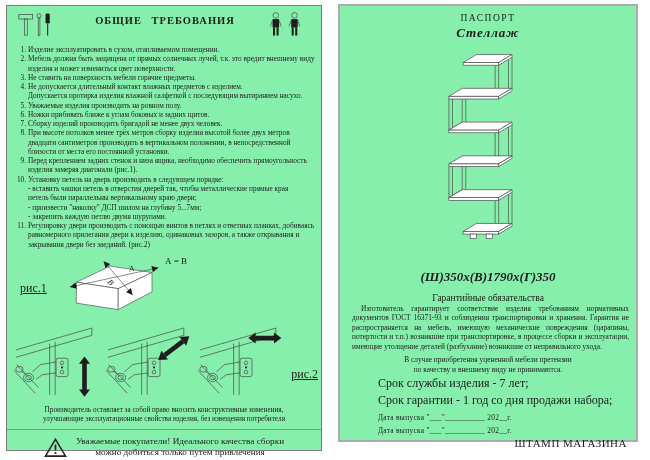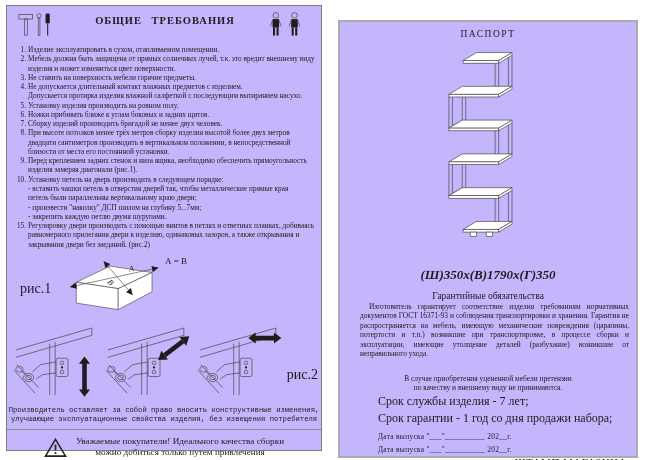--- a/index.html
+++ b/index.html
@@ -1,49 +1,49 @@
 <!DOCTYPE html>
 <html><head>
 <meta charset="utf-8">
 <style>
   html,body{margin:0;padding:0;background:#ffffff;}
   body{width:650px;height:460px;overflow:hidden;font-family:"Liberation Serif",serif;color:#1c1c1c;}
   .page{position:relative;width:650px;height:460px;background:#fff;}
-  .panel{position:absolute;box-sizing:border-box;background:#c4b5fd;}
+  .panel{position:absolute;box-sizing:border-box;background:#86efac;}
   .left-panel{left:6px;top:5px;width:316px;height:446px;border:1px solid #7d7d7d;}
-  .right-panel{left:338px;top:20px;width:300px;height:438px;border:2px solid #ababab;}
+  .right-panel{left:338px;top:4px;width:300px;height:438px;border:2px solid #ababab;}
 
   
   .lp-header{display:flex;align-items:flex-start;justify-content:space-between;padding:5px 14px 1px 10px;height:30px;}
   .main-title{flex:1;text-align:center;font-weight:700;font-size:10.5px;letter-spacing:1px;word-spacing:6px;padding-top:4px;}
   .req-list{padding:3px 4px 0 5px;font-size:7.3px;line-height:1.27;}
   .li{display:flex;}
   .num{flex:0 0 14px;text-align:right;padding-right:2px;}
   .txt{flex:1;white-space:pre-wrap;}
   .fig1-row{position:relative;height:70px;}
-  .fig-label{font-size:14px;}
+  .fig-label{font-size:12px;text-decoration:underline;}
   .fig1-label{position:absolute;left:13px;top:32px;}
   .fig1-svg{position:absolute;left:42px;top:1px;}
   .fig1-formula{position:absolute;left:158px;top:7px;font-size:9px;}
   .fig2-row{position:relative;display:flex;gap:4px;padding:2px 24px 0 6px;height:84px;}
   .fig2-label{position:absolute;right:3px;top:48px;}
-  .manufacturer-note{text-align:center;font-size:7.2px;line-height:1.3;white-space:pre-line;margin-top:1px;font-family:Liberation Mono, monospace;}
+  .manufacturer-note{text-align:center;font-size:7.2px;line-height:1.3;white-space:pre-line;margin-top:1px;}
   .hr{border-top:1px solid #8f8f8f;margin-top:4px;}
   .warning-row{display:flex;align-items:flex-start;justify-content:center;gap:9px;padding:6px 10px 0 10px;}
   .warning-text{text-align:center;font-size:9.2px;line-height:1.22;white-space:pre-line;}
   .warn-ico{margin-top:1px;}
 
   
   .doc-title{text-align:center;font-size:9.5px;letter-spacing:1.5px;margin-top:7px;}
   .product-name{text-align:center;font-size:13px;font-weight:700;font-style:italic;letter-spacing:1px;margin-top:2px;}
   .shelf-wrap{display:flex;justify-content:center;margin-top:2px;height:224px;}
   .dimensions{text-align:center;font-size:13px;font-weight:700;font-style:italic;margin-top:2px;}
   .warranty-title{text-align:center;font-size:9.5px;margin-top:8px;}
-  .warranty-text{font-size:7.4px;line-height:1.28;text-align:justify;padding:1px 7px 0 20px;text-indent:9px;}
-  .discount-note{text-align:center;font-size:7.4px;line-height:1.3;white-space:pre-line;margin-top:15px;}
+  .warranty-text{font-size:7.4px;line-height:1.28;text-align:justify;padding:1px 7px 0 12px;text-indent:9px;}
+  .discount-note{text-align:center;font-size:7.4px;line-height:1.3;white-space:pre-line;margin-top:4px;}
   .term-line{font-size:12px;padding-left:38px;line-height:1.45;}
   .date-line{font-size:7.4px;padding-left:38px;margin-top:4px;letter-spacing:0.3px;}
   .stamp{text-align:right;font-size:11px;letter-spacing:0.5px;padding-right:9px;margin-top:2px;}
 
   svg{display:block;}
   .ln{stroke:#4d4d4d;stroke-width:0.8;fill:none;}
   .fc{stroke:#4d4d4d;stroke-width:0.8;fill:#fff;}
   .blk{fill:#1d1d1d;stroke:none;}
 </style>
 </head>
@@ -93,21 +93,21 @@
           <span class="num">3.</span>
           <span class="txt">Не ставить на поверхность мебели горячие предметы.</span>
         </div>
       <div class="li">
           <span class="num">4.</span>
           <span class="txt">Не допускается длительный контакт влажных предметов с изделием.
 Допускается протирка изделия влажной салфеткой с последующим вытиранием насухо.</span>
         </div>
       <div class="li">
           <span class="num">5.</span>
-          <span class="txt">Установку изделия производить на ровном полу.</span>
+          <span class="txt">Уважаемые изделия производить на ровном полу.</span>
         </div>
       <div class="li">
           <span class="num">6.</span>
           <span class="txt">Ножки прибивать ближе к углам боковых и задних щитов.</span>
         </div>
       <div class="li">
           <span class="num">7.</span>
           <span class="txt">Сборку изделий производить бригадой не менее двух человек.</span>
         </div>
       <div class="li">
@@ -120,21 +120,21 @@
         </div>
       <div class="li">
           <span class="num">10.</span>
           <span class="txt">Установку петель на дверь производить в следующем порядке:
 - вставить чашки петель в отверстия дверей так, чтобы металлические прямые края
 петель были параллельны вертикальному краю двери;
 - произвести "наколку" ДСП шилом на глубину 5...7мм;
 - закрепить каждую петлю двумя шурупами.</span>
         </div>
       <div class="li">
-          <span class="num">15.</span>
+          <span class="num">11.</span>
           <span class="txt">Регулировку двери производить с помощью винтов в петлях и ответных планках, добиваясь равномерного прилегания двери к изделию, одинаковых зазоров, а также открывания и закрывания двери без заеданий. (рис.2)</span>
         </div>
     </div>
 
     <div class="fig1-row">
       <span class="fig-label fig1-label">рис.1</span>
       <svg class="fig1-svg" width="140" height="66" viewBox="0 0 150 82">
         <polygon points="22,40 64,20 116,28 74,48" class="fc"></polygon>
         <polygon points="22,40 74,48 74,74 22,66" class="fc"></polygon>
         <polygon points="74,48 116,28 116,52 74,74" class="fc"></polygon>
@@ -213,20 +213,21 @@
         <circle cx="12" cy="16.3" r="1.1" fill="#222"></circle>
       </svg>
       <div class="warning-text">Уважаемые покупатели! Идеального качества сборки
 можно добиться только путем привлечения
 КВАЛИФИЦИРОВАННЫХ СПЕЦИАЛИСТОВ!</div>
     </div>
   </div>
 
   <div class="panel right-panel">
     <div class="doc-title">ПАСПОРТ</div>
+    <div class="product-name">Стеллаж</div>
 
     <div class="shelf-wrap">
       <svg width="118" height="224" viewBox="0 0 132 252">
 
         <path d="M74,25 V60 M78,25 V60 M89,16 V51 M93,16 V51 M78,60 L93,51" class="ln"></path>
         <path d="M22,63 V98 M26,63 V98 M37,54 V89 M41,54 V89 M22,98 L37,89" class="ln"></path>
         <path d="M74,101 V136 M78,101 V136 M89,92 V127 M93,92 V127 M78,136 L93,127" class="ln"></path>
         <path d="M22,139 V174 M26,139 V174 M37,130 V165 M41,130 V165 M22,174 L37,165" class="ln"></path>
         <path d="M74,177 V212 M78,177 V212 M89,168 V203 M93,168 V203 M78,212 L93,203" class="ln"></path>
 

